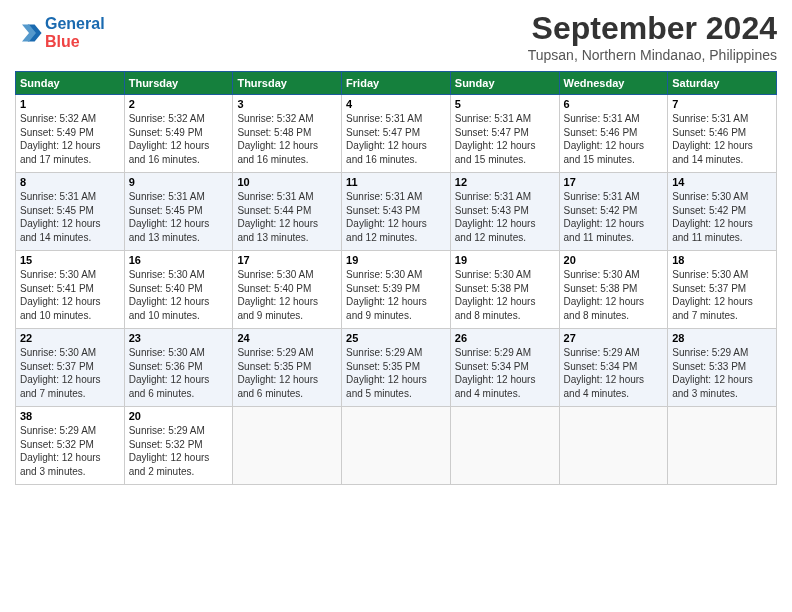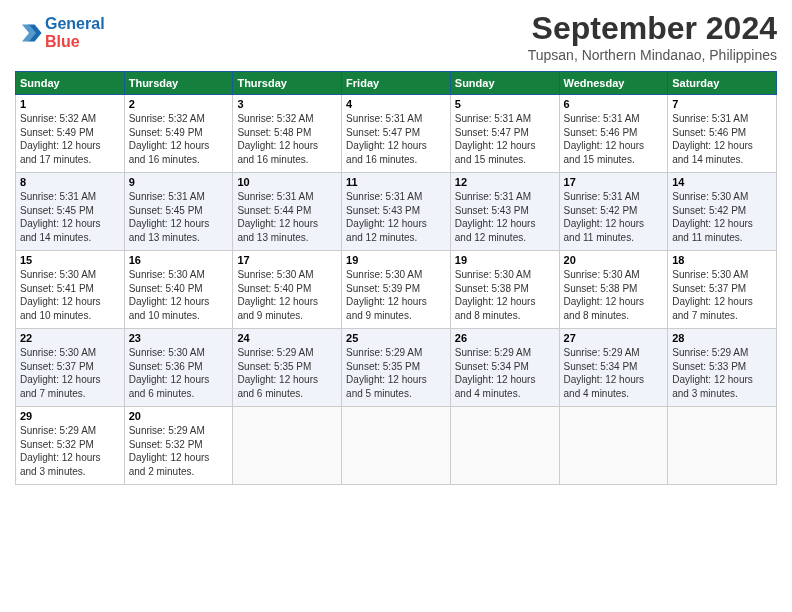--- a/index.html
+++ b/index.html
@@ -240,21 +240,21 @@
             <span class="day-num">27</span>
             <div class="cell-text">Sunrise: 5:29 AM<br>Sunset: 5:34 PM<br>Daylight: 12 hours<br>and 4 minutes.</div>
           </td>
           <td>
             <span class="day-num">28</span>
             <div class="cell-text">Sunrise: 5:29 AM<br>Sunset: 5:33 PM<br>Daylight: 12 hours<br>and 3 minutes.</div>
           </td>
         </tr>
         <tr>
           <td>
-            <span class="day-num">29</span>
+            <span class="day-num">38</span>
             <div class="cell-text">Sunrise: 5:29 AM<br>Sunset: 5:32 PM<br>Daylight: 12 hours<br>and 3 minutes.</div>
           </td>
           <td>
             <span class="day-num">20</span>
             <div class="cell-text">Sunrise: 5:29 AM<br>Sunset: 5:32 PM<br>Daylight: 12 hours<br>and 2 minutes.</div>
           </td>
           <td class="empty-cell"></td>
           <td class="empty-cell"></td>
           <td class="empty-cell"></td>
           <td class="empty-cell"></td>

